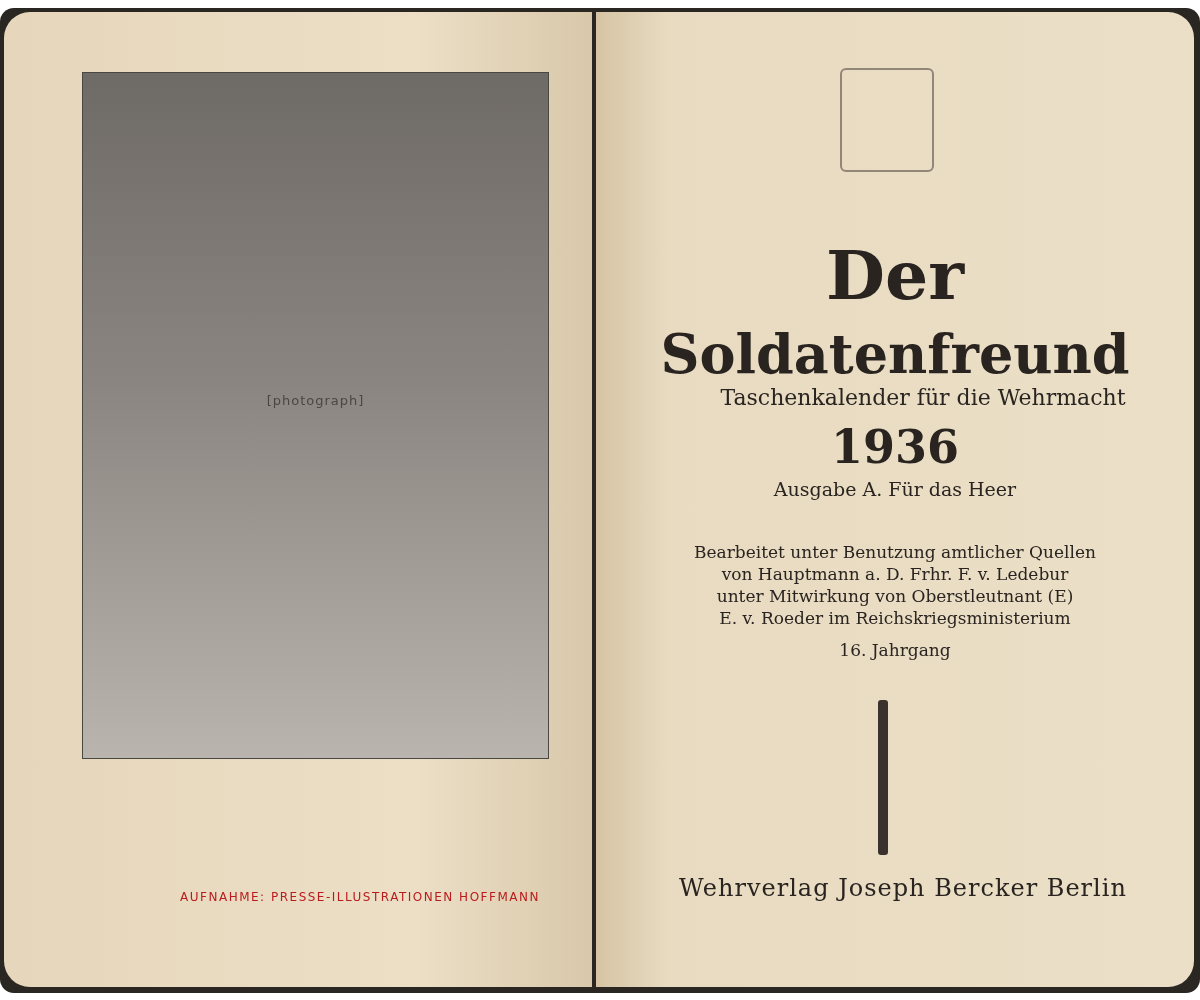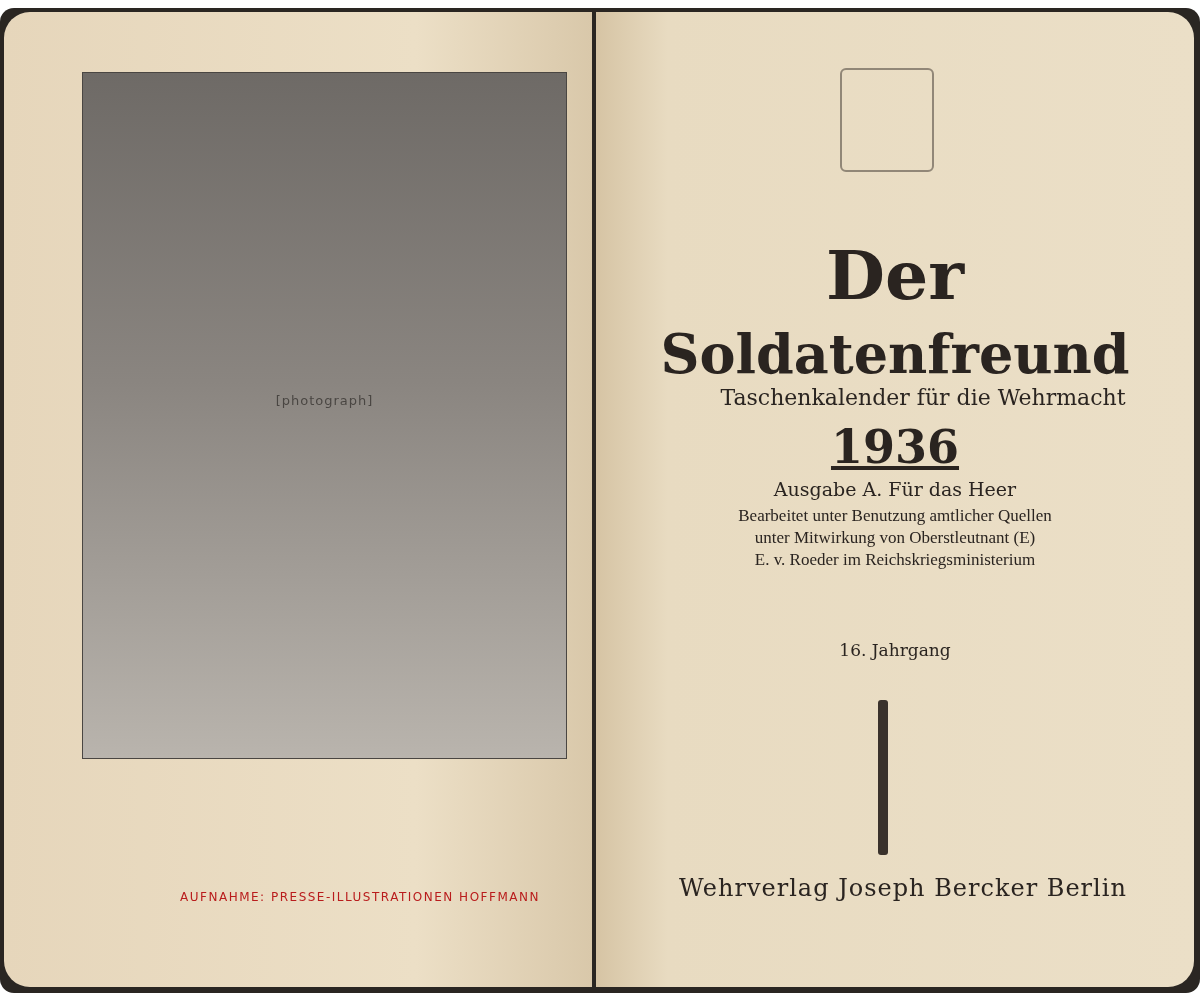--- a/index.html
+++ b/index.html
@@ -16,43 +16,42 @@
       position: absolute; top: 4px; height: 975px; background: #e9dcc3;
     }
     .page.left { left: 4px; width: 588px; border-radius: 26px 0 0 26px;
       background: linear-gradient(90deg, #e6d6bb 0%, #ecdfc6 70%, #d9c8aa 100%); }
     .page.right { left: 596px; width: 598px; border-radius: 0 26px 26px 0;
       background: linear-gradient(90deg, #d6c4a4 0%, #e8dbc1 12%, #ebdfc7 100%); }
     .photo {
       position: absolute; left: 82px; top: 72px; width: 465px; height: 685px;
       background: linear-gradient(180deg, #6e6a66 0%, #8a8580 45%, #b9b4ad 100%);
       border: 1px solid #4a4642;
-      padding-left: 18px;
     }
     .photo-note {
       position: absolute; left: 0; right: 0; top: 320px; text-align: center;
       color: #2e2b28; font-family: "DejaVu Sans", sans-serif; font-size: 13px;
       letter-spacing: 1px; opacity: 0.7;
     }
     .credit {
       position: absolute; left: 150px; top: 890px; width: 420px; text-align: center;
       font-family: "DejaVu Sans", sans-serif; font-size: 12px; letter-spacing: 1.5px;
       color: #b91c1c;
     }
     .emblem {
       position: absolute; left: 840px; top: 68px; width: 90px; height: 100px;
       border: 2px solid #3a322c; border-radius: 6px; opacity: 0.5;
     }
     .t { position: absolute; left: 596px; width: 598px; text-align: center; color: #2a2420; }
     .title1 { top: 235px; font-size: 68px; font-weight: bold; }
     .title2 { top: 282px; font-size: 54px; font-weight: bold; margin-top: 40px; }
     .subtitle { top: 385px; font-size: 22px; margin-left: 28px; }
-    .year { top: 420px; font-size: 46px; font-weight: bold; text-decoration: underline; }
+    .year { top: 420px; font-size: 46px; font-weight: bold; }
     .edition { top: 478px; font-size: 19px; }
-    .authors { top: 505px; font-size: 17px; line-height: 22px; font-family: Liberation Serif, serif; }
+    .authors { top: 541px; font-size: 17px; line-height: 22px; }
     .volume { top: 640px; font-size: 17px; }
     .dagger {
       position: absolute; left: 878px; top: 700px; width: 10px; height: 155px;
       background: #3a322c; border-radius: 3px;
     }
     .publisher { top: 874px; font-size: 24px; letter-spacing: 1px; padding-left: 8px; }
   </style>
 </head>
 <body>
 
@@ -67,18 +66,19 @@
 <div class="credit">AUFNAHME: PRESSE-ILLUSTRATIONEN HOFFMANN</div>
 
 <div class="emblem"></div>
 <div class="t title1">Der</div>
 <div class="t title2">Soldatenfreund</div>
 <div class="t subtitle">Taschenkalender für die Wehrmacht</div>
 <div class="t year">1936</div>
 <div class="t edition">Ausgabe A. Für das Heer</div>
 <div class="t authors">
   <div>Bearbeitet unter Benutzung amtlicher Quellen</div>
+  <div>von Hauptmann a. D. Frhr. F. v. Ledebur</div>
   <div>unter Mitwirkung von Oberstleutnant (E)</div>
   <div>E. v. Roeder im Reichskriegsministerium</div>
 </div>
 <div class="t volume">16. Jahrgang</div>
 <div class="dagger"></div>
 <div class="t publisher">Wehrverlag Joseph Bercker Berlin</div>
 
 </body></html>

